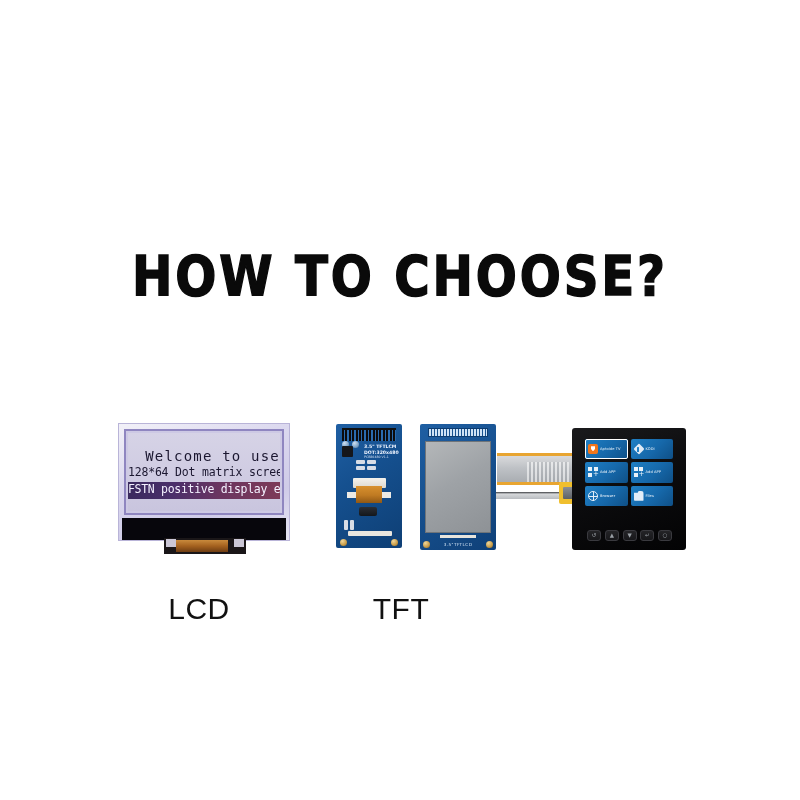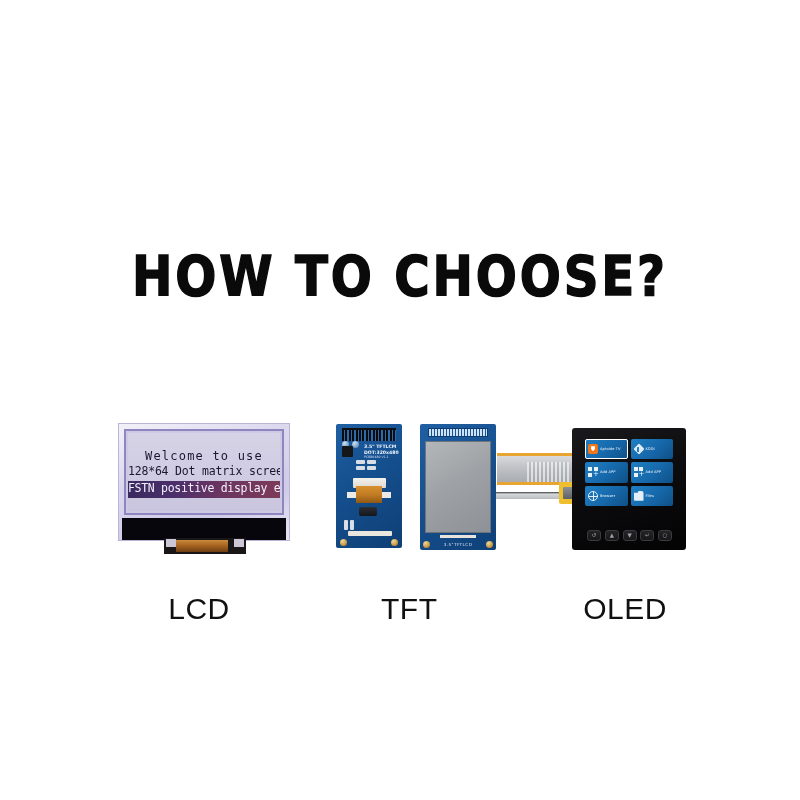--- a/index.html
+++ b/index.html
@@ -76,21 +76,21 @@
     justify-content: center;
     overflow: hidden;
   }
   .lcd-line {
     font-family: "DejaVu Sans Mono", monospace;
     color: #1b1730;
     text-align: center;
     white-space: nowrap;
     line-height: 1;
   }
-  .lcd-line-1 { font-size: 12px; letter-spacing: 1.2px; margin: 3px 0 4px 0; }
+  .lcd-line-1 { font-size: 14px; letter-spacing: 1.2px; margin: 3px 0 4px 0; text-align: right; }
   .lcd-line-2 { font-size: 11.5px; letter-spacing: -0.2px; margin-bottom: 4px; }
   .lcd-line-3-band {
     background: linear-gradient(90deg, #3a2a5e 0%, #4b2f6b 30%, #6a3560 60%, #7d3a58 100%);
     padding: 2px 0 3px 0;
   }
   .lcd-line-3 {
     font-family: "DejaVu Sans Mono", monospace;
     font-size: 11.5px;
     color: #f4f1ff;
     text-align: center;
@@ -472,21 +472,21 @@
   }
   .caption {
     position: absolute;
     font-family: "Liberation Sans", sans-serif;
     font-size: 30px;
     color: #111111;
     letter-spacing: .5px;
     white-space: nowrap;
   }
   .caption-lcd  { left: 164px; width: 70px; text-align: center; }
-  .caption-tft  { left: 381px; width: 70px; }
+  .caption-tft  { left: 366px; width: 70px; text-align: center; }
   .caption-oled { left: 570px; width: 110px; text-align: center; }
 </style>
 </head>
 <body>
 
 <div class="title">HOW TO CHOOSE?</div>
 
 <div class="product-row">
 
   <div class="lcd-module">
@@ -614,14 +614,13 @@
       </div>
 
     </div>
   </div>
 
 </div>
 
 <div class="captions">
   <div class="caption caption-lcd">LCD</div>
   <div class="caption caption-tft">TFT</div>
-  <div class="caption caption-oled">OLED</div>
 </div>
 
 </body></html>

